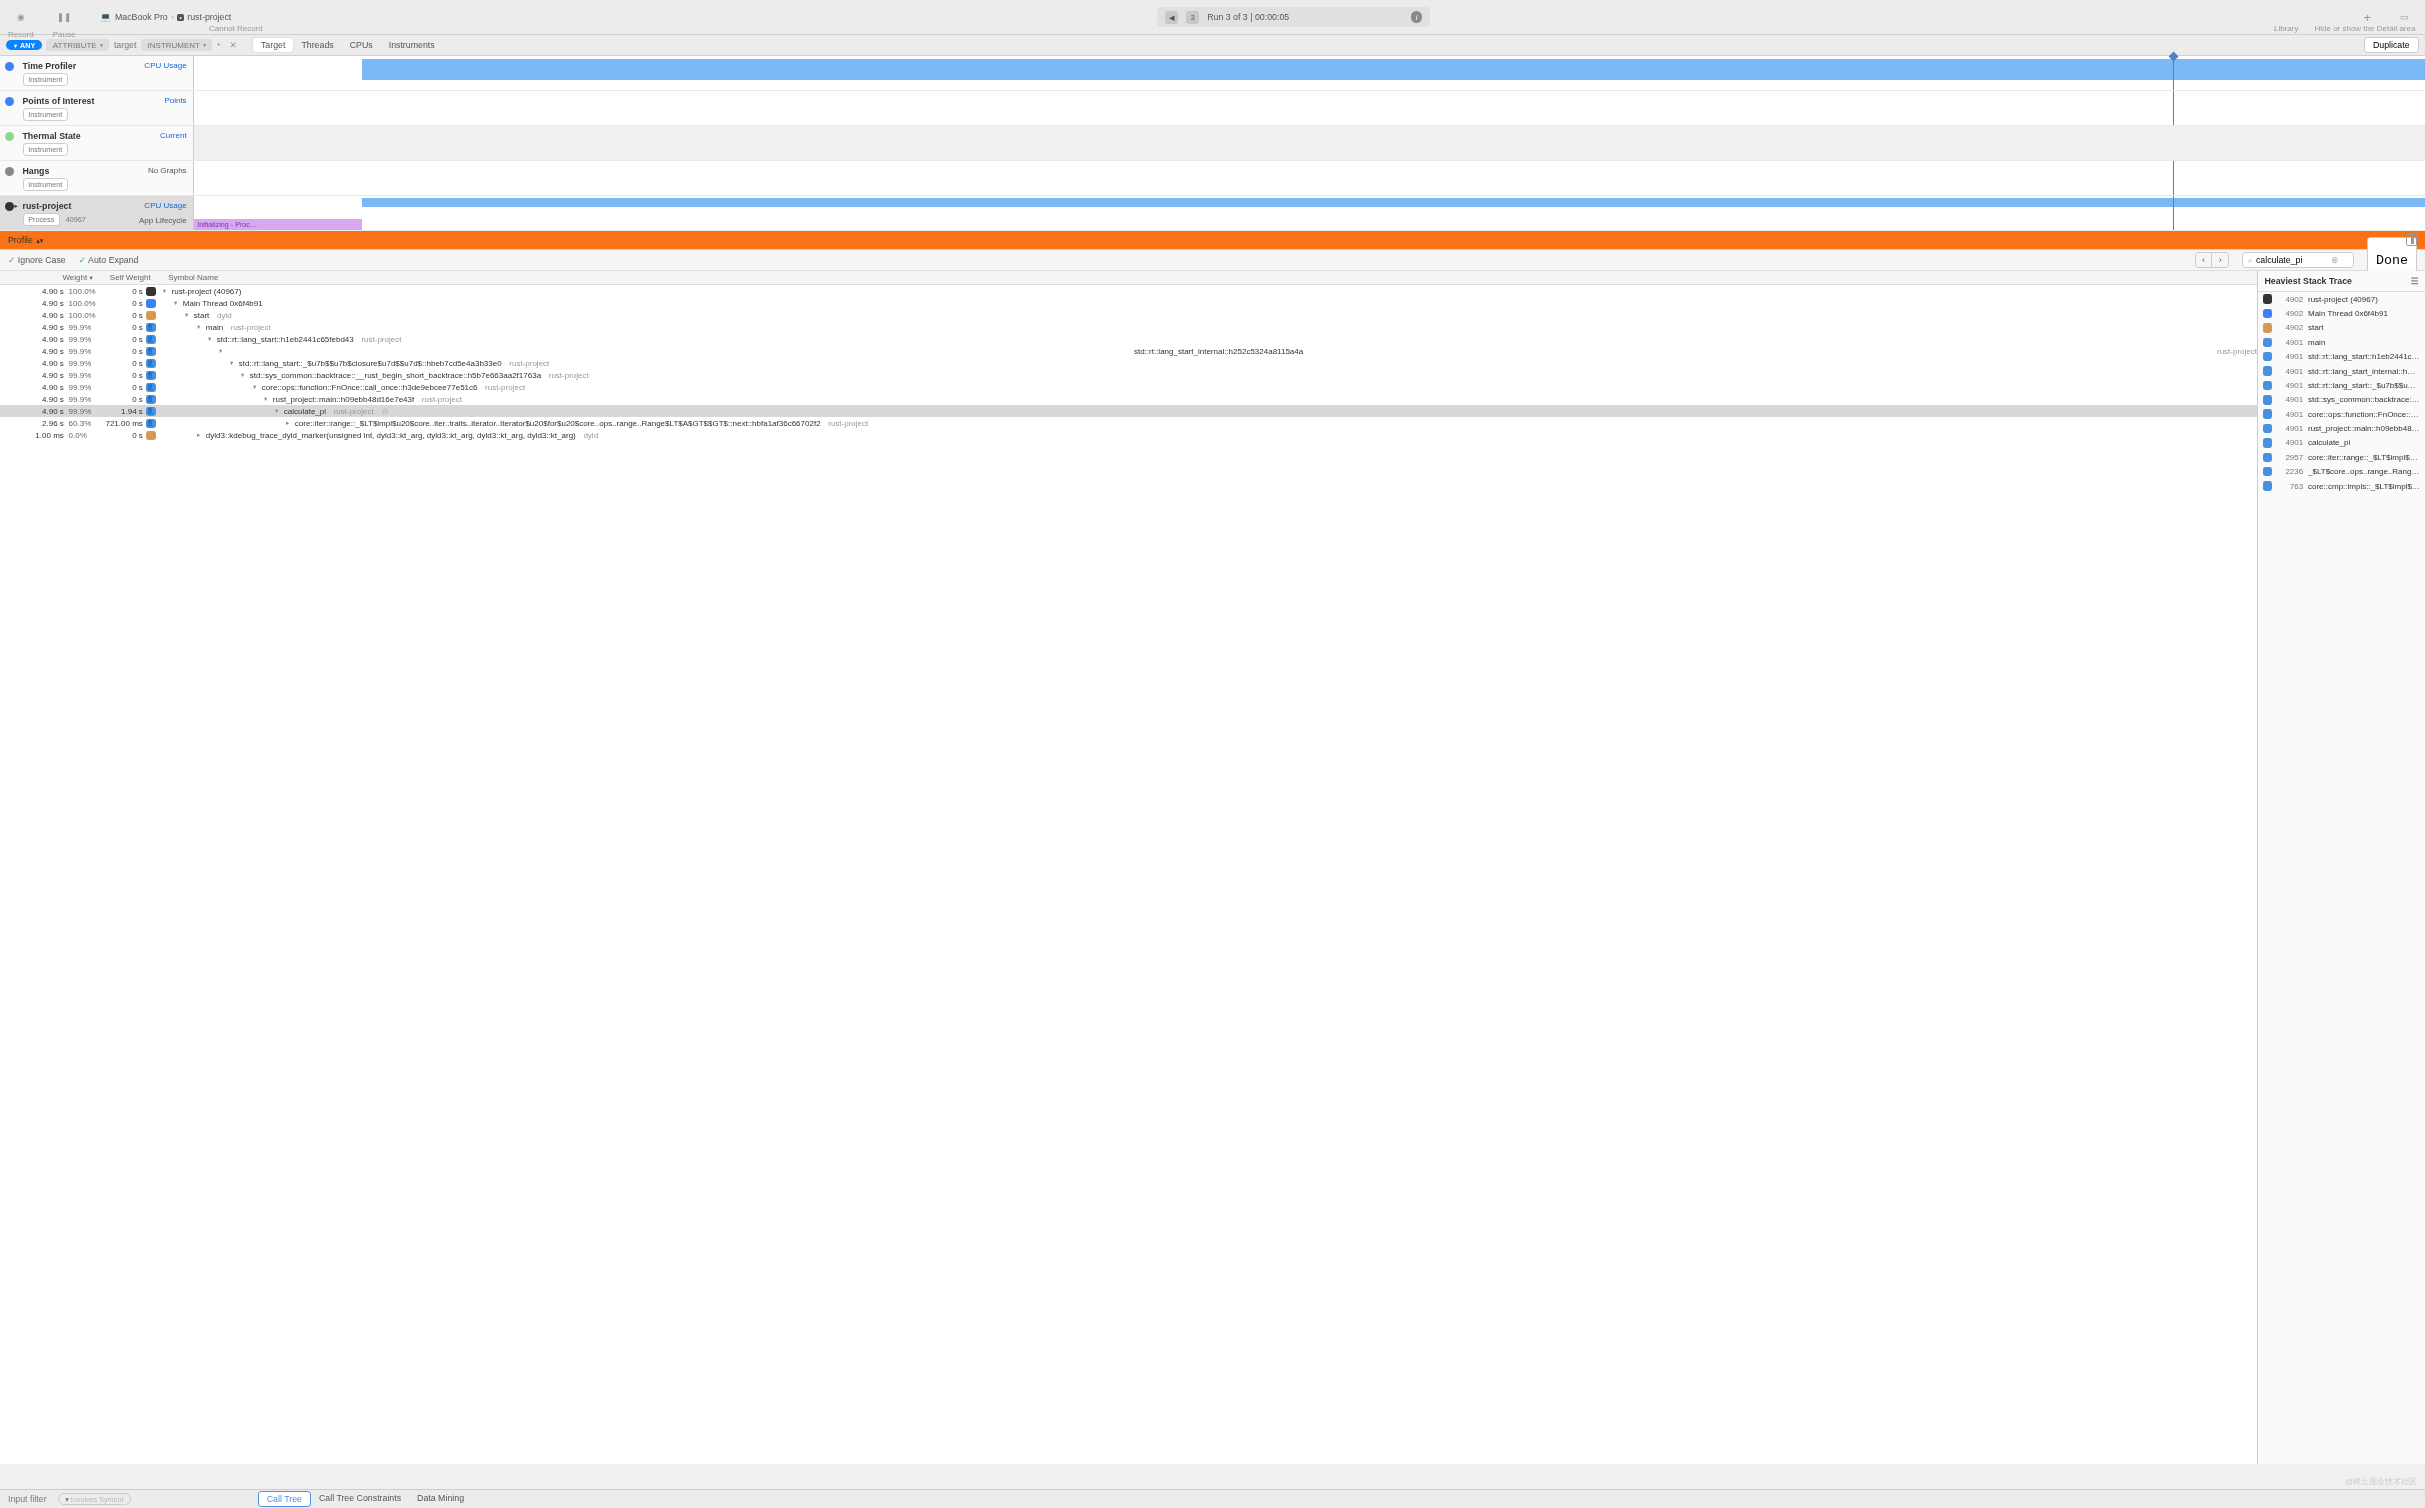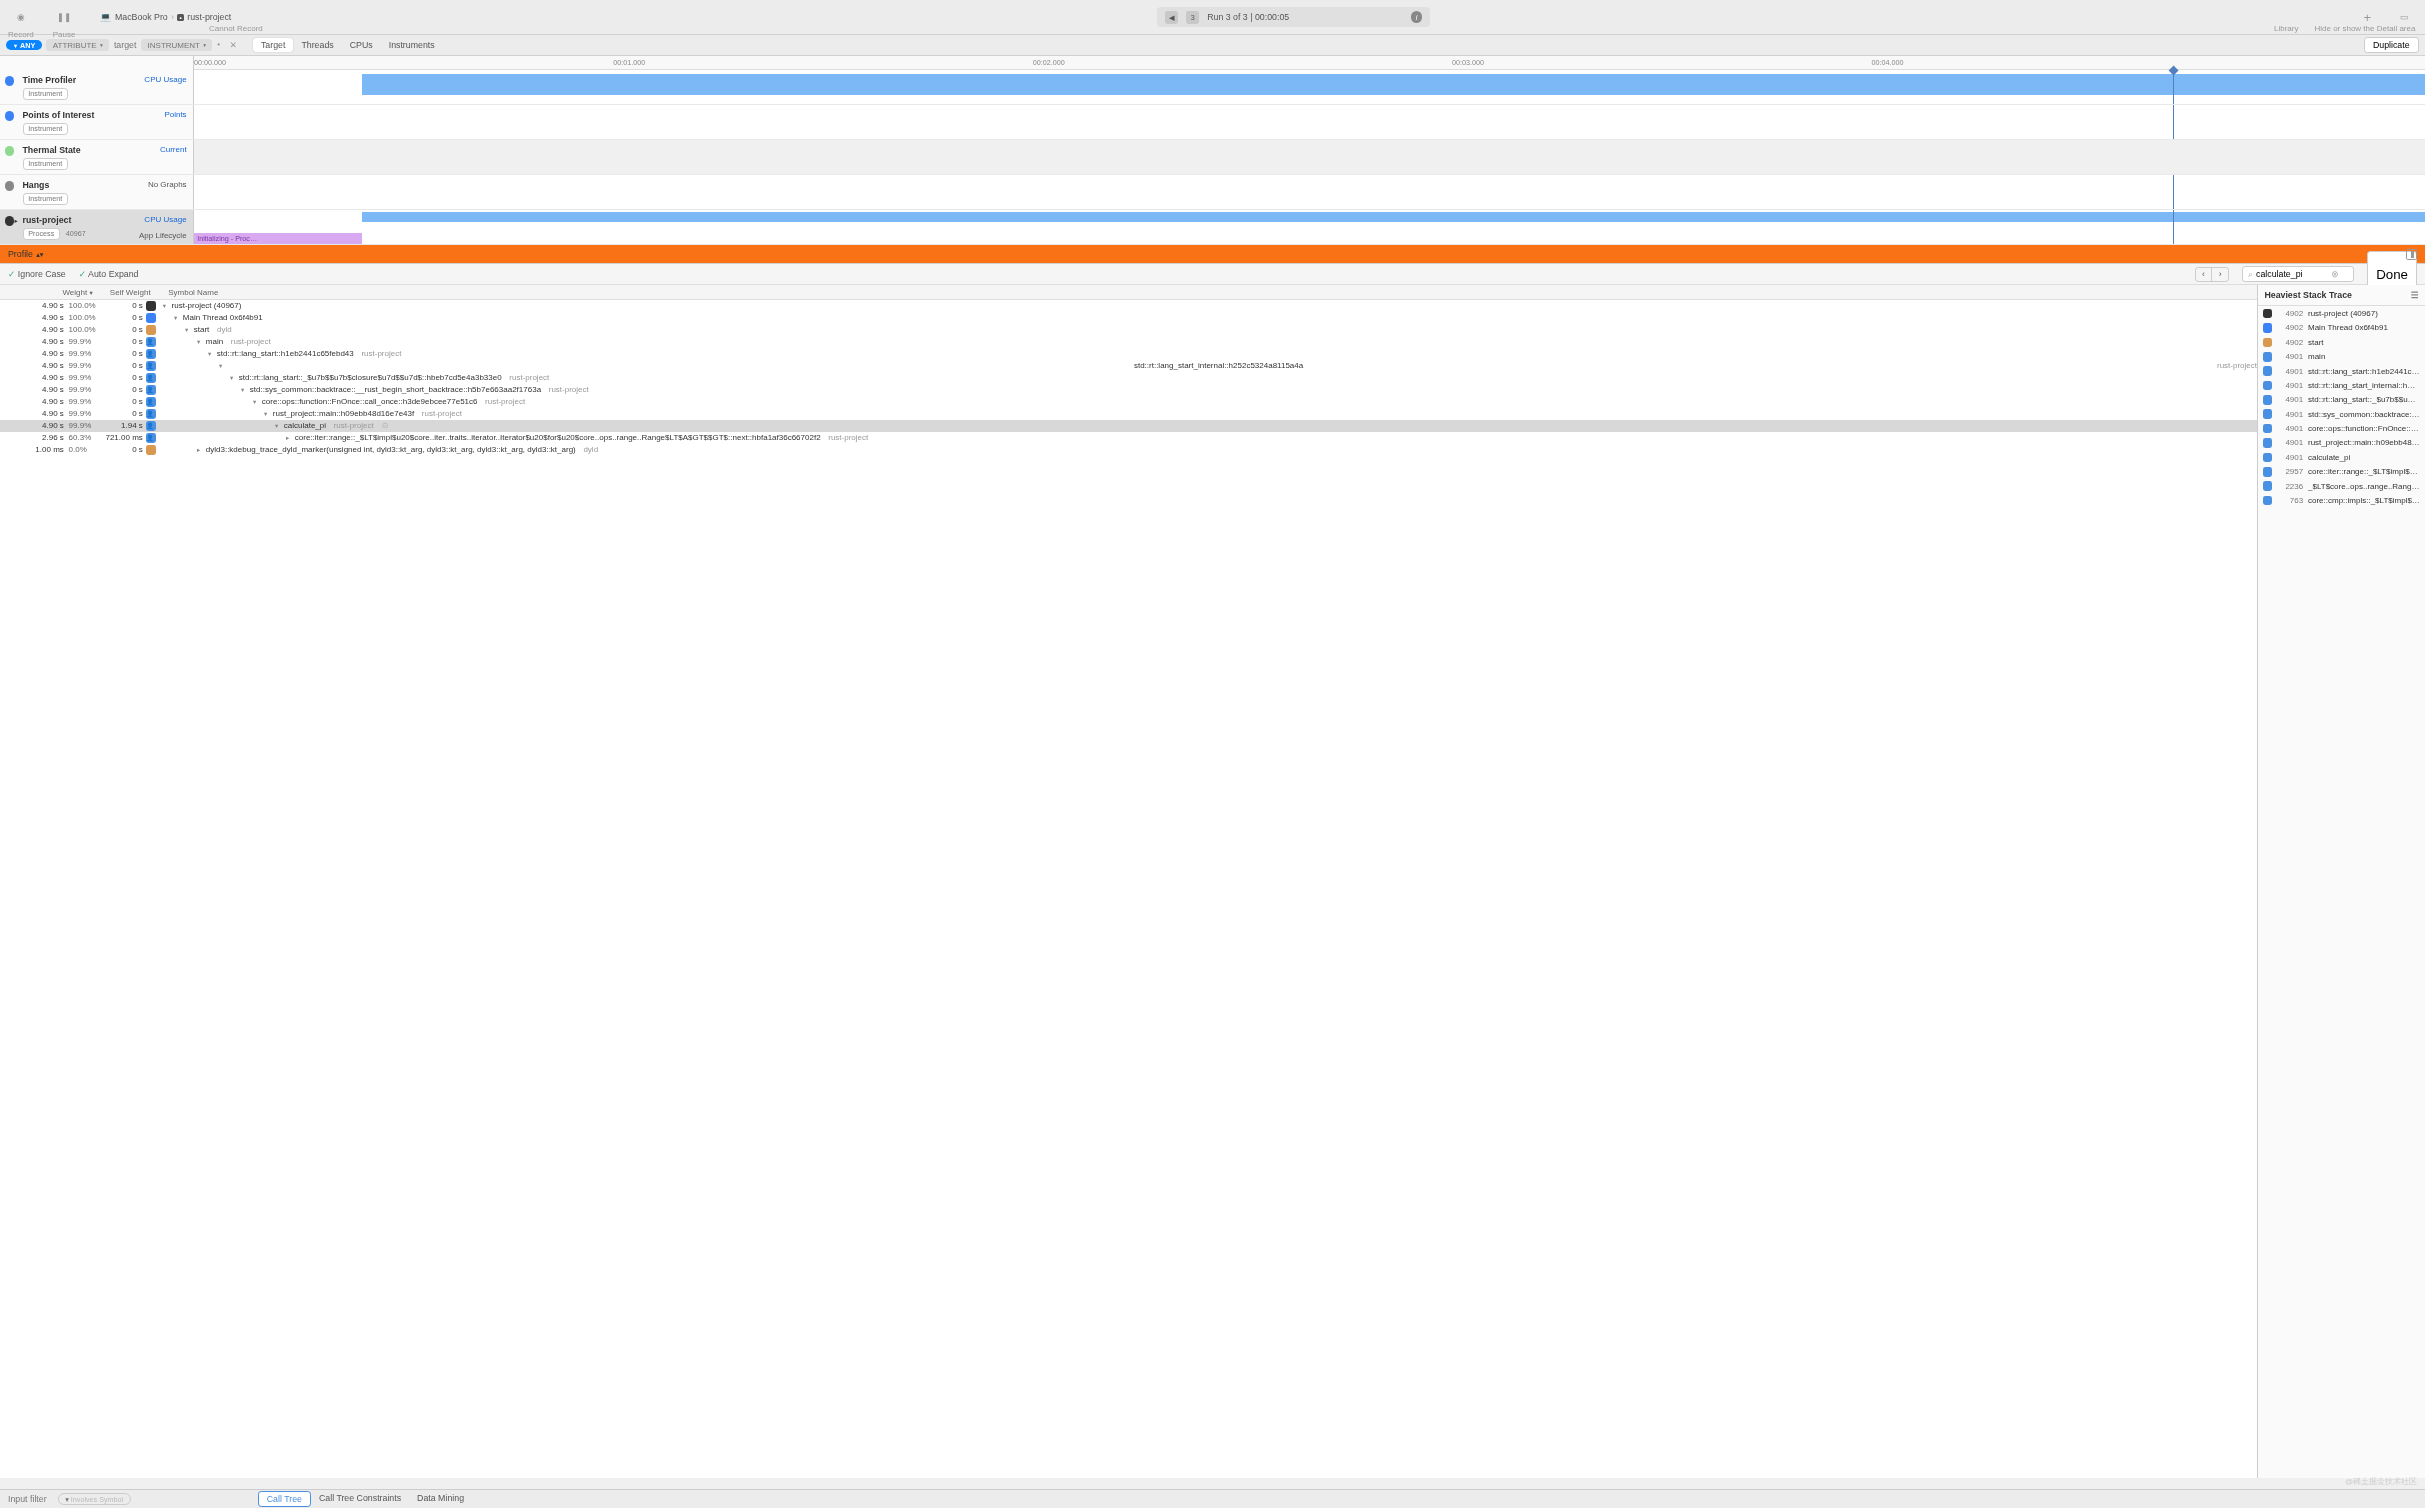--- a/index.html
+++ b/index.html
@@ -52,21 +52,21 @@
 
 
 .filter-bar { height:21px; background:#f5f5f5; border-bottom:0.8px solid #ddd; display:flex; align-items:center; padding:0 8px; gap:13px; font-size:8.8px; color:#555;}
 .check { color:#3a7; }
 .filter-bar .spacer { flex:1;}
 .navset { display:flex; border:0.8px solid #ccc; border-radius:3.2px;}
 .navset div { padding:1.6px 6.4px;}
 .navset div:first-child { border-right:0.8px solid #ccc;}
 .search-box { border:0.8px solid #ccc; border-radius:3.2px; padding:1.6px 4.8px; display:flex; align-items:center; gap:3.2px; background:#fff; width:112px;}
 .search-box input { border:none; outline:none; font-size:8.8px; width:72px;}
-.done-btn { border:0.8px solid #ccc; border-radius:3.2px; padding:15px 8px; background:#fff;}
+.done-btn { border:0.8px solid #ccc; border-radius:3.2px; padding:15px 8px; background:#fff;font-family:Liberation Mono, monospace;}
 
 
 .main-split { display:flex; height:calc(100vh - 35px - 21px - 200px - 19px - 21px - 19px);}
 .tree-pane { flex:1; overflow:auto; background:#fff;}
 .stack-pane { width:168px; border-left:0.8px solid #ccc; background:#fafafa; overflow:auto;}
 
 
 .tree-hdr { display:flex; border-bottom:0.8px solid #ddd; background:#f5f5f5; font-size:8px; color:#666; height:14.4px; align-items:center;}
 .tree-hdr .c1 { width:99px; text-align:right; padding-right:6.4px;}
 .tree-hdr .c2 { width:58px; text-align:right; padding-right:6.4px;}
@@ -154,30 +154,20 @@
   <div class="seg" style="margin-left:6.4px;" id="seg-tabs">
       <button class="seg-btn active">Target</button>
       <button class="seg-btn">Threads</button>
       <button class="seg-btn">CPUs</button>
       <button class="seg-btn">Instruments</button>
     </div>
   <button class="dup-btn">Duplicate</button>
 </div>
 
 <div>
-  <div style="display:flex;">
-    <div style="width:194px;border-right:0.8px solid #ccc;height:14.4px;background:#fafafa;"></div>
-    <div class="ruler" style="flex:1;" id="ruler">
-        <span style="left: 0%;">00:00.000</span>
-        <span style="left: 18.797%;">00:01.000</span>
-        <span style="left: 37.594%;">00:02.000</span>
-        <span style="left: 56.391%;">00:03.000</span>
-        <span style="left: 75.188%;">00:04.000</span>
-      </div>
-  </div>
   <div id="tracks">
       <div class="track-row">
     <div class="hdr" style="height:34px;">
       <span class="ico" style="background:#3b82f6;"></span>
       
       <div class="title">Time Profiler</div>
       <span class="pill">Instrument</span>
       
       <span class="metric" style="top:4.8px;">CPU Usage</span>
       

